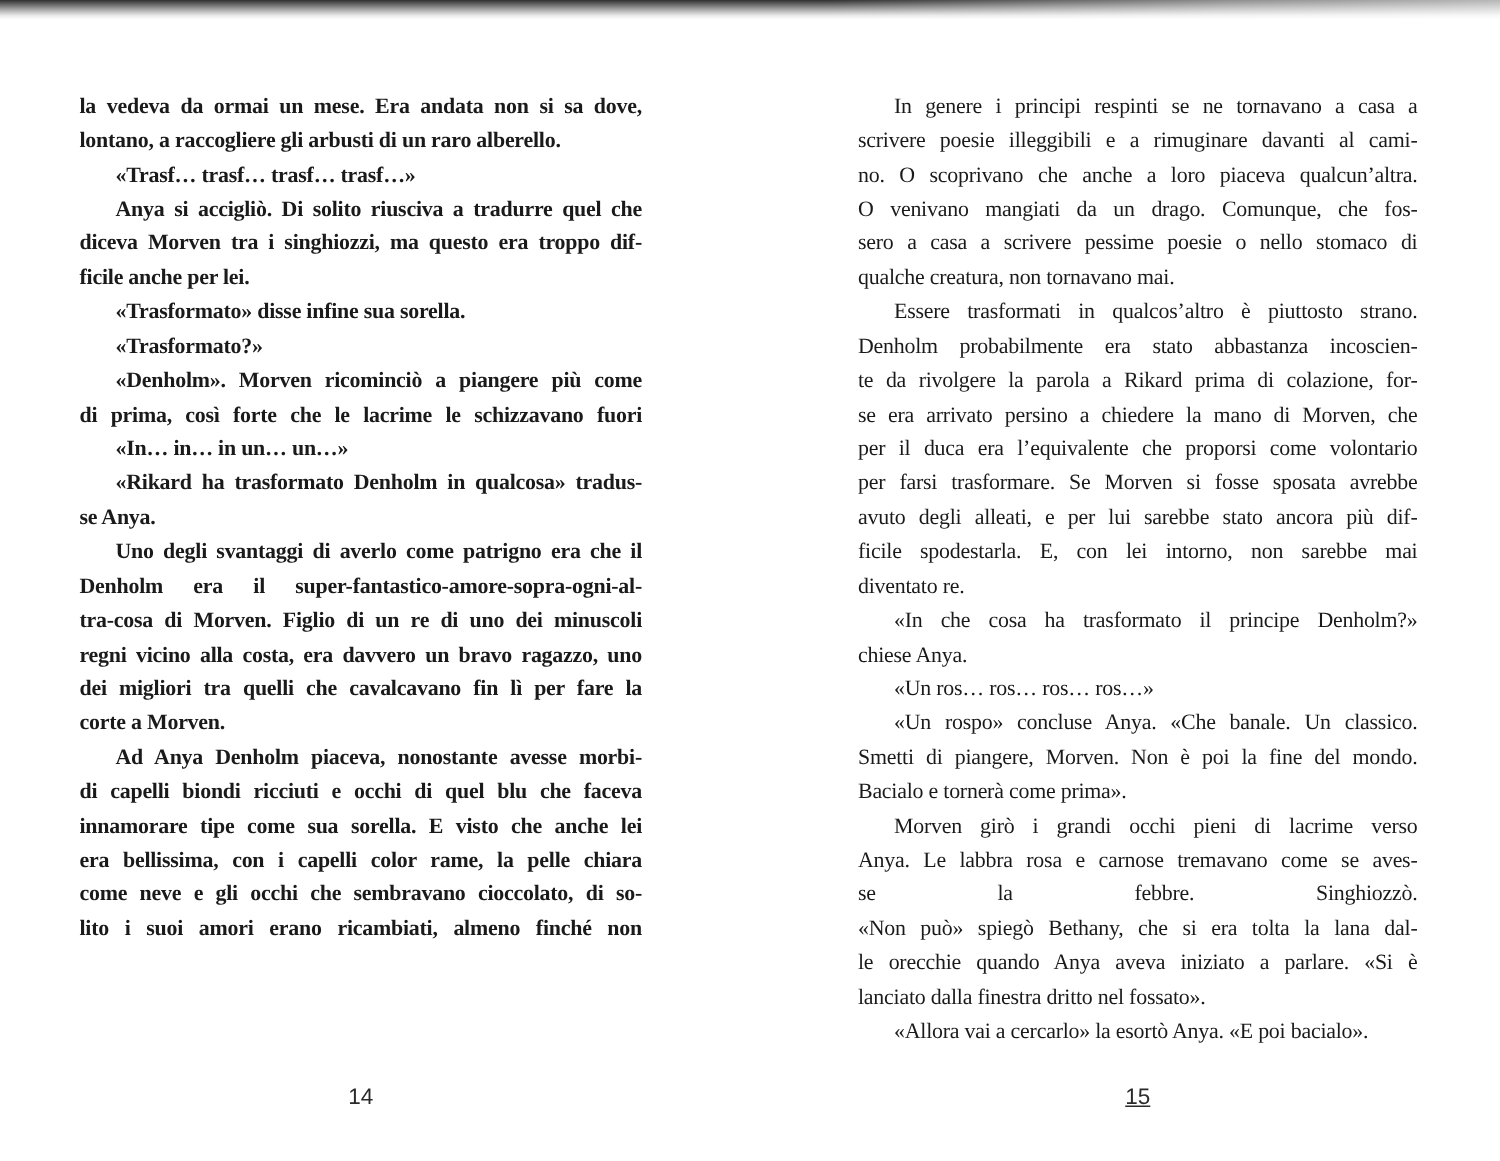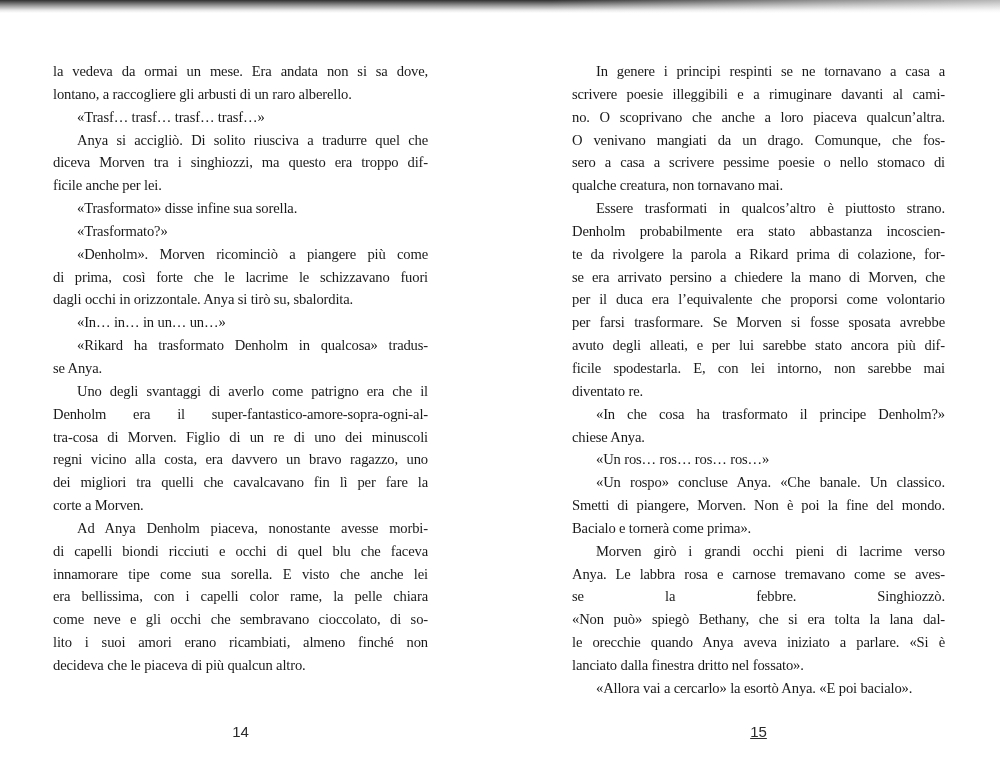--- a/index.html
+++ b/index.html
@@ -28,21 +28,21 @@
     pointer-events: none;
   }
   .text-column {
     position: absolute;
     top: 60px;
     font-size: 14.6px;
     letter-spacing: -0.15px;
     line-height: 22.85px;
     color: #1a1a1a;
   }
-  .col-left  { left: 53px;  width: 375px; }
+  .col-left  { left: 53px;  width: 375px; font-weight: bold; }
   .col-right { left: 572px; width: 373px; }
   .line {
     text-align: justify;
     text-align-last: justify;
     white-space: normal;
     height: 22.85px;
     overflow: visible;
   }
   .line.last { text-align-last: left; }
   .line.indent { padding-left: 24px; }
@@ -69,37 +69,35 @@
         <div class="line">la vedeva da ormai un mese. Era andata non si sa dove,</div>
         <div class="line last">lontano, a raccogliere gli arbusti di un raro alberello.</div>
         <div class="line last indent">«Trasf… trasf… trasf… trasf…»</div>
         <div class="line indent">Anya si accigliò. Di solito riusciva a tradurre quel che</div>
         <div class="line">diceva Morven tra i singhiozzi, ma questo era troppo dif-</div>
         <div class="line last">ficile anche per lei.</div>
         <div class="line last indent">«Trasformato» disse infine sua sorella.</div>
         <div class="line last indent">«Trasformato?»</div>
         <div class="line indent">«Denholm». Morven ricominciò a piangere più come</div>
         <div class="line">di prima, così forte che le lacrime le schizzavano fuori</div>
-        <div class="line last">dagli occhi in orizzontale. Anya si tirò su, sbalordita.</div>
         <div class="line last indent">«In… in… in un… un…»</div>
         <div class="line indent">«Rikard ha trasformato Denholm in qualcosa» tradus-</div>
         <div class="line last">se Anya.</div>
         <div class="line indent">Uno degli svantaggi di averlo come patrigno era che il</div>
         <div class="line">Denholm era il super-fantastico-amore-sopra-ogni-al-</div>
         <div class="line">tra-cosa di Morven. Figlio di un re di uno dei minuscoli</div>
         <div class="line">regni vicino alla costa, era davvero un bravo ragazzo, uno</div>
         <div class="line">dei migliori tra quelli che cavalcavano fin lì per fare la</div>
         <div class="line last">corte a Morven.</div>
         <div class="line indent">Ad Anya Denholm piaceva, nonostante avesse morbi-</div>
         <div class="line">di capelli biondi ricciuti e occhi di quel blu che faceva</div>
         <div class="line">innamorare tipe come sua sorella. E visto che anche lei</div>
         <div class="line">era bellissima, con i capelli color rame, la pelle chiara</div>
         <div class="line">come neve e gli occhi che sembravano cioccolato, di so-</div>
         <div class="line">lito i suoi amori erano ricambiati, almeno finché non</div>
-        <div class="line last">decideva che le piaceva di più qualcun altro.</div>
       </div>
     <div class="page-number pn-left">14</div>
   </section>
 
   <section>
     <div class="text-column col-right">
         <div class="line indent">In genere i principi respinti se ne tornavano a casa a</div>
         <div class="line">scrivere poesie illeggibili e a rimuginare davanti al cami-</div>
         <div class="line">no. O scoprivano che anche a loro piaceva qualcun’altra.</div>
         <div class="line">O venivano mangiati da un drago. Comunque, che fos-</div>

